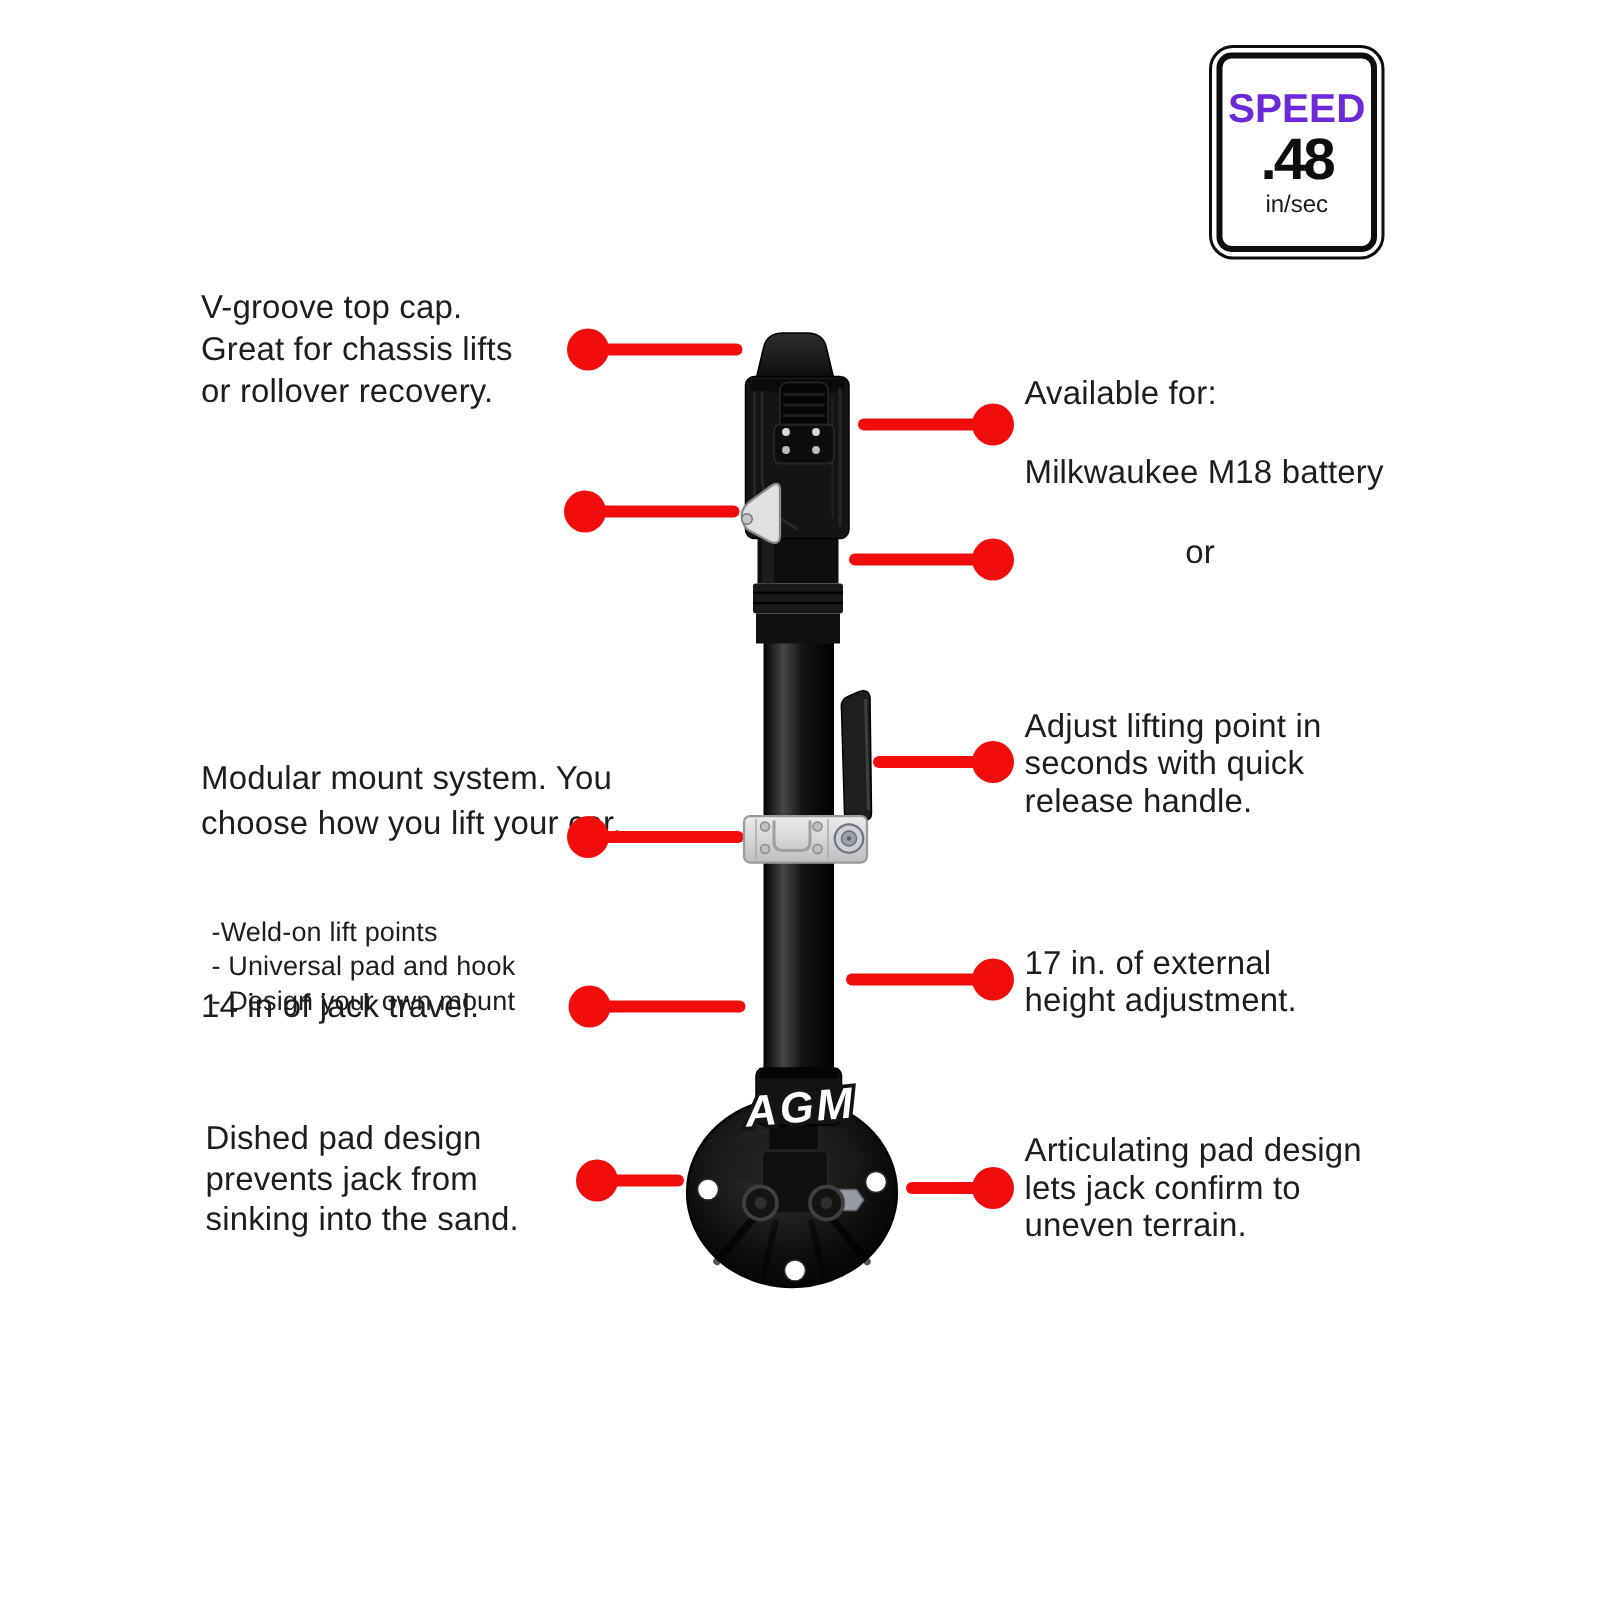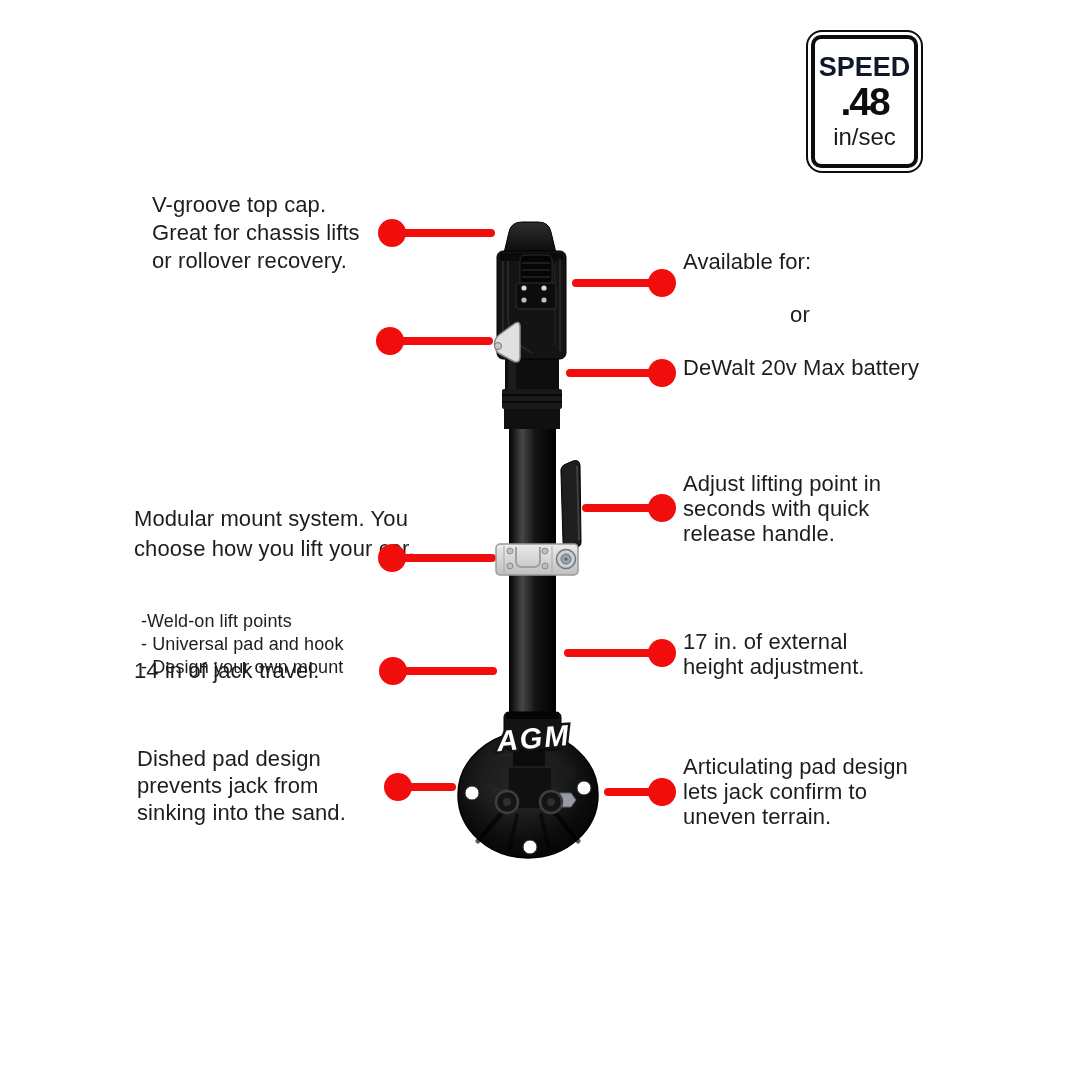--- a/index.html
+++ b/index.html
@@ -7,21 +7,21 @@
     position:relative; width:1080px; height:1080px; background:#ffffff;
     font-family:"Liberation Sans", sans-serif; color:#1d1d1d; overflow:hidden;
   }
   
   .note {
     position:absolute; font-size:22px; line-height:28px;
     white-space:pre-line; letter-spacing:0.1px;
   }
   .note-main { white-space:pre-line; }
   .note-sub  { font-size:18px; line-height:23px; margin-left:7px; margin-top:16px; white-space:pre-line; }
-  .l1 { left:134px; top:191px;margin-left:18px; }
+  .l1 { left:134px; top:191px; }
   .l2 { left:134px; top:329px; }
   .l3 { left:134px; top:474px; line-height:30px; }
   .l4 { left:134px; top:657px; }
   .l5 { left:137px; top:745px; line-height:27px; }
   .rnote { line-height:25px; }
   .r1 { left:683px; top:221px; width:250px; }
   .r1 .rline { line-height:25px; }
   .r1 .or-line { width:234px; text-align:center; }
   .r2 { left:683px; top:356px; }
   .r3 { left:683px; top:471px; }
@@ -34,23 +34,23 @@
   .sign {
     position:absolute; left:806px; top:30px; width:117px; height:143px;
     border:2px solid var(--ink,#0d0d0d); border-radius:16px; padding:3px;
     box-sizing:border-box; background:#fff;
   }
   .sign-inner {
     width:100%; height:100%; box-sizing:border-box;
     border:4px solid var(--ink,#0d0d0d); border-radius:10px;
     display:flex; flex-direction:column; align-items:center; justify-content:center;
   }
-  .sign-label { font-size:27px; font-weight:bold; color:#0f172a; margin-top:2px;text-align:right; }
+  .sign-label { font-size:27px; font-weight:bold; color:#6d28d9; margin-top:2px;text-align:right; }
   .sign-value { font-size:39px; font-weight:bold; color:#0d0d0d; line-height:0.95; letter-spacing:-2px; }
-  .sign-unit  { font-size:24px; color:#1a1a1a; margin-top:3px; margin-bottom:2px; }
+  .sign-unit  { font-size:16px; color:#1a1a1a; margin-top:3px; margin-bottom:2px; }
   
   .jack { position:absolute; left:420px; top:195px; width:260px; height:695px; }
 </style>
 </head>
 <body>
 
 <div class="canvas">
 
   <div class="sign">
     <div class="sign-inner">
@@ -70,22 +70,22 @@
 - Universal pad and hook
 - Design your own mount</div>
   </div>
   <div class="note l4">14 in of jack travel.</div>
   <div class="note l5">Dished pad design
 prevents jack from
 sinking into the sand.</div>
 
   <div class="note r1">
     <div class="rline">Available for:</div>
+    <div class="rline">Milkwaukee M18 battery</div>
     <div class="rline or-line">or</div>
-    <div class="rline">DeWalt 20v Max battery</div>
   </div>
   <div class="note rnote r3">Adjust lifting point in
 seconds with quick
 release handle.</div>
   <div class="note rnote r4">17 in. of external
 height adjustment.</div>
   <div class="note rnote r5">Articulating pad design
 lets jack confirm to
 uneven terrain.</div>
 

